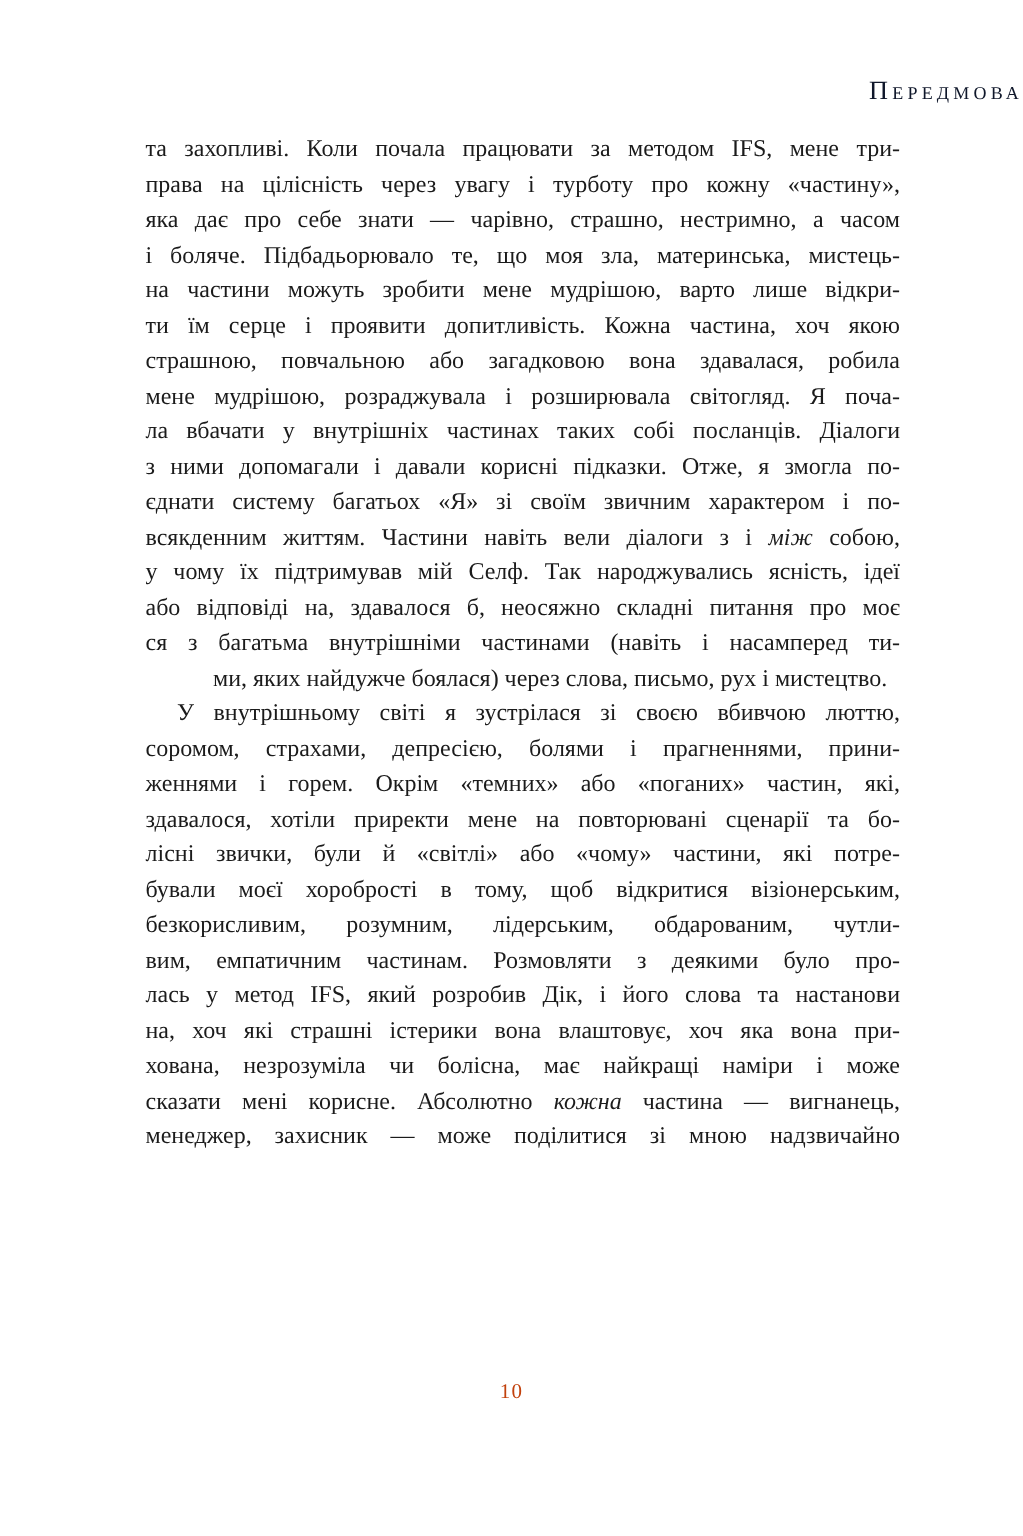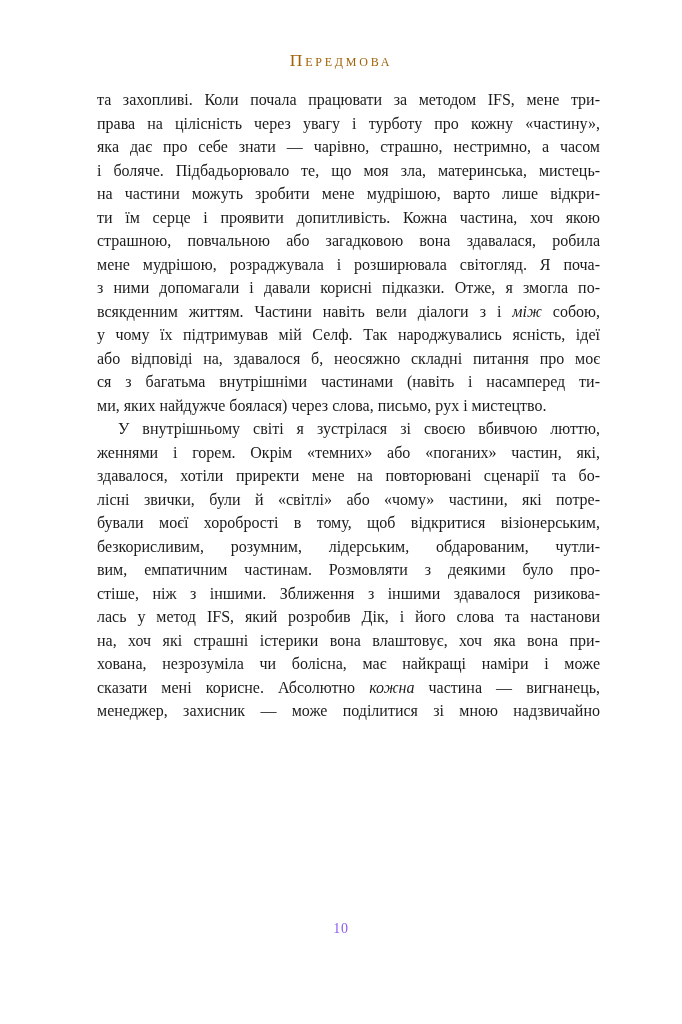--- a/index.html
+++ b/index.html
@@ -18,90 +18,93 @@
   .book-page {
     position: absolute;
     inset: 0;
     background: #ffffff;
   }
   .page-header {
     position: absolute;
     top: 50px;
     left: 0;
     width: 100%;
-    text-align: center;
+    text-align: right;
     font-variant: small-caps;
     letter-spacing: 0.16em;
     font-size: 17.5px;
-    color: #a16207;
+    color: #0f172a;
   }
   .text-block {
     position: absolute;
     left: 97px;
     top: 88px;
     width: 503px;
   }
   .line {
     font-size: 16px;
     line-height: 23.5px;
     height: 23.5px;
     text-align: justify;
     text-align-last: justify;
     white-space: normal;
   }
   .line.par-end {
     text-align-last: left;
+    margin-left: 45px;
   }
   .line.indent {
     text-indent: 21px;
   }
   .it {
     font-style: italic;
   }
   .page-number {
     position: absolute;
     top: 921px;
     left: 0;
     width: 100%;
     text-align: center;
     font-size: 14px;
     letter-spacing: 0.06em;
-    color: #8b5cf6;
+    color: #c2410c;
   }
 </style>
 </head>
 <body>
 
 <div class="book-page">
 
   <div class="page-header">Передмова</div>
 
   <div class="text-block">
       <div class="line"><span>та захопливі. Коли почала працювати за методом IFS, мене три-</span></div>
       <div class="line"><span>права на цілісність через увагу і турботу про кожну «частину»,</span></div>
       <div class="line"><span>яка дає про себе знати — чарівно, страшно, нестримно, а часом</span></div>
       <div class="line"><span>і боляче. Підбадьорювало те, що моя зла, материнська, мистець-</span></div>
       <div class="line"><span>на частини можуть зробити мене мудрішою, варто лише відкри-</span></div>
       <div class="line"><span>ти їм серце і проявити допитливість. Кожна частина, хоч якою</span></div>
       <div class="line"><span>страшною, повчальною або загадковою вона здавалася, робила</span></div>
       <div class="line"><span>мене мудрішою, розраджувала і розширювала світогляд. Я поча-</span></div>
+      <div class="line"><span>ла вбачати у внутрішніх частинах таких собі посланців. Діалоги</span></div>
       <div class="line"><span>з ними допомагали і давали корисні підказки. Отже, я змогла по-</span></div>
+      <div class="line"><span>єднати систему багатьох «Я» зі своїм звичним характером і по-</span></div>
       <div class="line"><span>всякденним життям. Частини навіть вели діалоги з і </span><span class="it">між</span><span> собою,</span></div>
       <div class="line"><span>у чому їх підтримував мій Селф. Так народжувались ясність, ідеї</span></div>
       <div class="line"><span>або відповіді на, здавалося б, неосяжно складні питання про моє</span></div>
       <div class="line"><span>ся з багатьма внутрішніми частинами (навіть і насамперед ти-</span></div>
       <div class="line par-end"><span>ми, яких найдужче боялася) через слова, письмо, рух і мистецтво.</span></div>
       <div class="line indent"><span>У внутрішньому світі я зустрілася зі своєю вбивчою люттю,</span></div>
+      <div class="line"><span>соромом, страхами, депресією, болями і прагненнями, прини-</span></div>
       <div class="line"><span>женнями і горем. Окрім «темних» або «поганих» частин, які,</span></div>
       <div class="line"><span>здавалося, хотіли приректи мене на повторювані сценарії та бо-</span></div>
       <div class="line"><span>лісні звички, були й «світлі» або «чому» частини, які потре-</span></div>
       <div class="line"><span>бували моєї хоробрості в тому, щоб відкритися візіонерським,</span></div>
       <div class="line"><span>безкорисливим, розумним, лідерським, обдарованим, чутли-</span></div>
       <div class="line"><span>вим, емпатичним частинам. Розмовляти з деякими було про-</span></div>
-      <div class="line"><span>стіше, ніж з іншими. Зближення з іншими здавалося ризикова-</span></div>
       <div class="line"><span>лась у метод IFS, який розробив Дік, і його слова та настанови</span></div>
       <div class="line"><span>на, хоч які страшні істерики вона влаштовує, хоч яка вона при-</span></div>
       <div class="line"><span>хована, незрозуміла чи болісна, має найкращі наміри і може</span></div>
       <div class="line"><span>сказати мені корисне. Абсолютно </span><span class="it">кожна</span><span> частина — вигнанець,</span></div>
       <div class="line"><span>менеджер, захисник — може поділитися зі мною надзвичайно</span></div>
     </div>
 
   <div class="page-number">10</div>
 
 </div>

